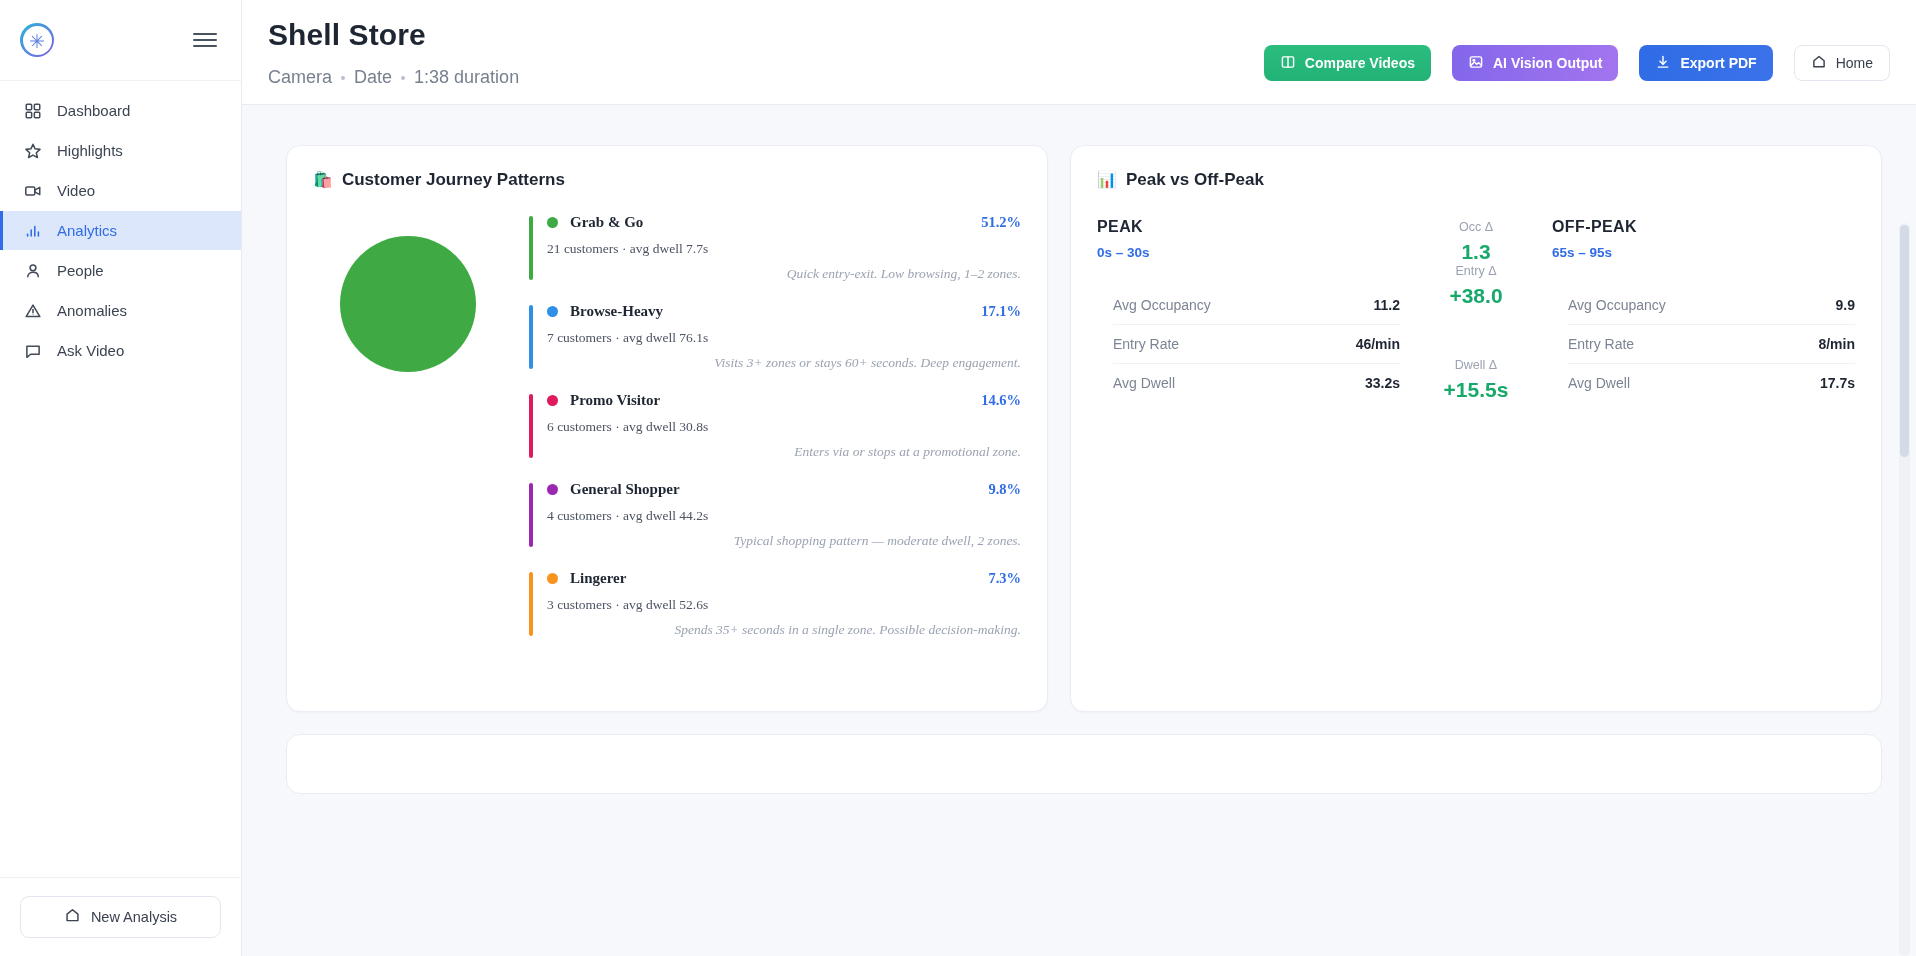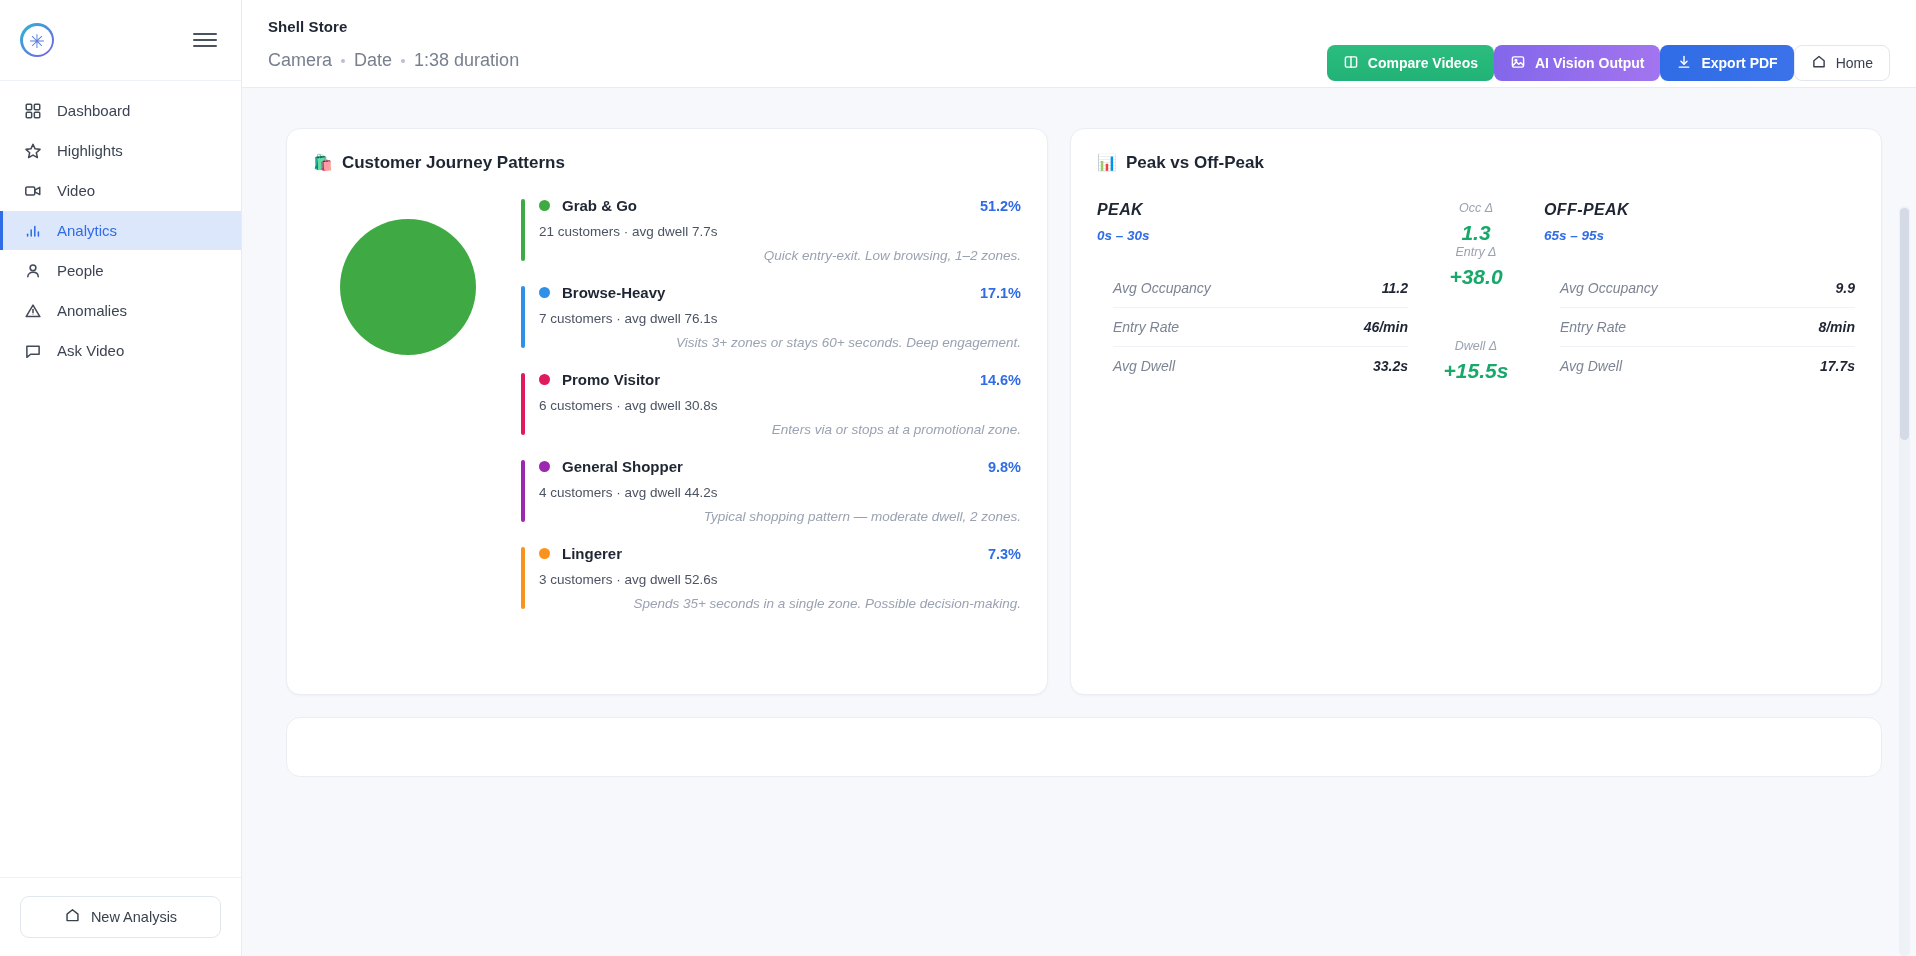--- a/index.html
+++ b/index.html
@@ -74,27 +74,27 @@
   .new-analysis svg { stroke: #39414e; fill: none; stroke-width: 1.7; stroke-linecap: round; stroke-linejoin: round; }
 
   
   .main { flex: 1; height: 956px; display: flex; flex-direction: column; background: #f6f8fb; min-width: 0; }
 
   .topbar {
     background: #fff; border-bottom: 1px solid #e7ebf2;
     padding: 18px 26px 16px 26px; flex: 0 0 auto;
     position: relative;
   }
-  .page-title { font-size: 15px; font-weight: bold; color: #1f2633; letter-spacing: .1px; }
+  .page-title { font-size: 30px; font-weight: bold; color: #1f2633; letter-spacing: .1px; }
   .meta-row { margin-top: 15px; display: flex; align-items: center; gap: 9px; font-size: 18px; color: #78808f; }
   .meta-dot { width: 4px; height: 4px; border-radius: 50%; background: #b9c0cc; display: inline-block; }
 
   .topbar-actions {
     position: absolute; right: 26px; top: 45px;
-    display: flex; align-items: flex-start; gap: 0;
+    display: flex; align-items: flex-start; gap: 21px;
   }
   .btn {
     height: 36px; border-radius: 8px; display: flex; align-items: center; gap: 9px;
     padding: 0 16px; font-size: 14px; font-weight: bold; cursor: pointer;
     border: none; white-space: nowrap;
   }
   .btn svg { fill: none; stroke-width: 1.8; stroke-linecap: round; stroke-linejoin: round; }
   .btn-compare { background: #22b573; background: linear-gradient(180deg,#2bbd7e 0%, #22b277 100%); color: #fff; }
   .btn-compare svg { stroke: #fff; }
   .btn-ai { background: linear-gradient(90deg,#8367ea 0%, #a374ef 100%); color: #fff; }
@@ -117,39 +117,39 @@
     box-shadow: 0 1px 2px rgba(20,30,55,0.035);
   }
   .card-title {
     font-size: 17px; font-weight: bold; color: #1f2633;
     display: flex; align-items: center; gap: 9px; margin-bottom: 20px;
   }
   .card-emoji { font-size: 16px; line-height: 1; }
 
   
   .card-journey { flex: 0 0 762px; min-height: 567px; }
-  .journey-body { display: flex; gap: 18px; align-items: flex-start; }
+  .journey-body { display: flex; gap: 26px; align-items: flex-start; font-family: Liberation Serif, serif; }
   .pie-wrap { flex: 0 0 190px; padding-top: 26px; display:flex; justify-content:center; }
   .pie { width: 136px; height: 136px; border-radius: 50%; position: relative; }
 
   .legend { flex: 1; display: flex; flex-direction: column; gap: 21px; padding-top: 4px; min-width: 0; }
   .legend-item { padding-left: 18px; position: relative; }
   .legend-bar {
     position: absolute; left: 0; top: 2px; bottom: 2px; width: 4px; border-radius: 3px;
   }
   .legend-head { display: flex; align-items: center; justify-content: space-between; }
   .legend-name { display: flex; align-items: center; gap: 12px; font-size: 15px; font-weight: bold; color: #1f2633; }
   .legend-swatch { width: 11px; height: 11px; border-radius: 50%; flex: 0 0 11px; }
   .legend-pct { font-size: 14.5px; font-weight: bold; color: #2f6ce5; }
   .legend-sub { font-size: 13.5px; color: #4b5362; margin-top: 10px; }
   .legend-desc { font-size: 13.5px; color: #9aa2b1; font-style: italic; margin-top: 9px; text-align: right; }
 
   
   .card-peak { flex: 1 1 auto; min-height: 567px; }
-  .peak-body { display: flex; align-items: flex-start; gap: 0; padding-top: 8px; font-style: italic; }
+  .peak-body { display: flex; align-items: flex-end; gap: 8px; padding-top: 8px; }
   .peak-col { flex: 1 1 0; min-width: 0; }
   .peak-col-label { font-size: 16px; font-weight: bold; color: #1f2633; letter-spacing: .4px; }
   .peak-col-range { font-size: 13.5px; font-weight: bold; color: #2f6ce5; margin-top: 9px; }
   .peak-rows { margin-top: 26px; }
   .peak-row {
     display: flex; align-items: center; justify-content: space-between;
     padding: 11px 0; border-bottom: 1px solid #eef1f6;
     font-size: 14px;
     margin-left: 16px;
   }

